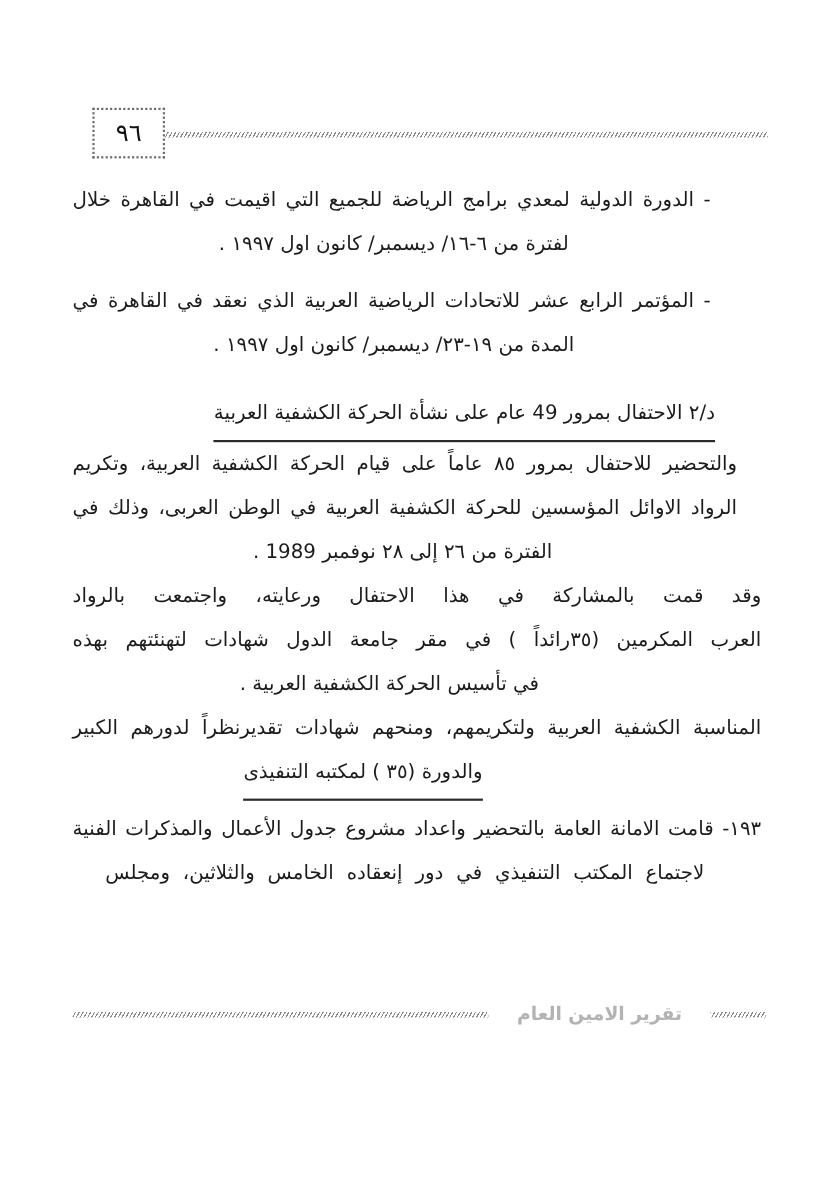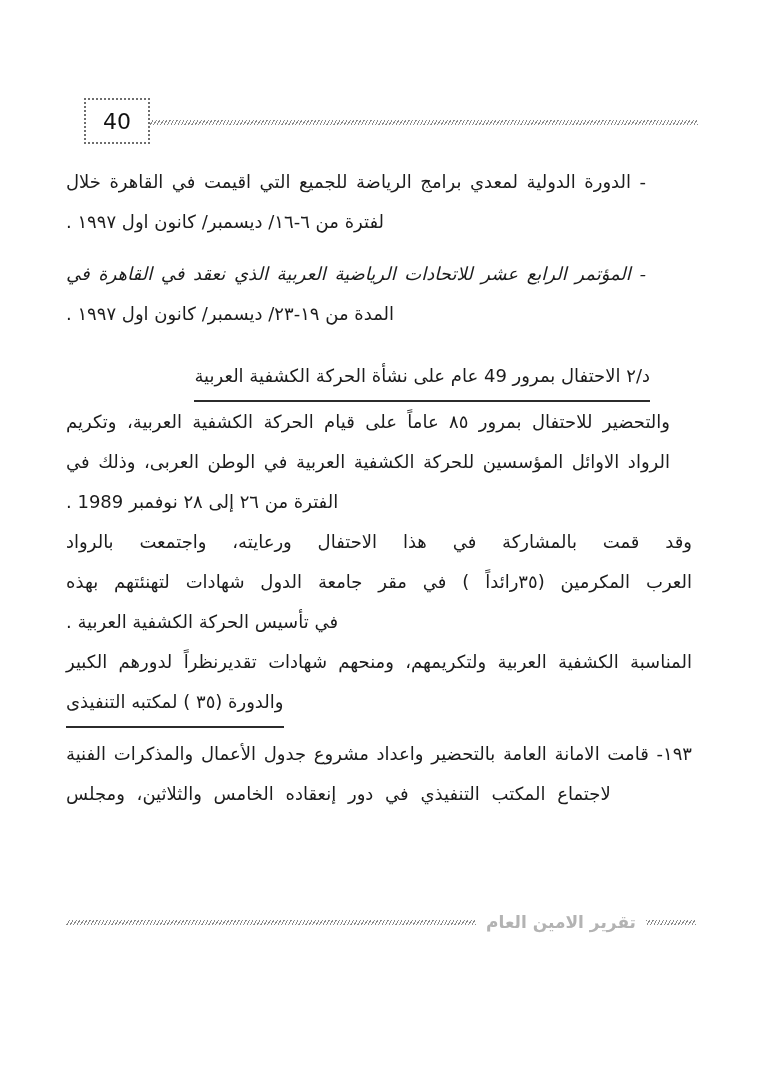--- a/index.html
+++ b/index.html
@@ -32,68 +32,68 @@
 
   
   .content {
     position:absolute; left:66px; top:162px; width:626px;
     direction:rtl;
     font-size:18px; line-height:40px;
     text-align:right;
   }
   .ln { min-height:40px; }
   .full { text-align:justify; text-align-last:justify; }
-  .cont { text-align:left; }
+  .cont { text-align:center; }
   .bullet { padding-right:46px; }
   .ind22 { padding-right:22px; }
   .ind26 { padding-right:26px; }
   .ind42 { padding-right:42px; }
   .ind50 { padding-right:50px; }
   .ind98 { padding-right:98px; }
   .mt2  { margin-top:2px; }
   .mt6  { margin-top:6px; }
-  .mt12 { margin-top:12px;font-style:italic; }
+  .mt12 { margin-top:12px; }
   .mt14 { margin-top:14px; }
   .mt22 { margin-top:22px; }
   .wsp  { word-spacing:6px; }
 
   .head { text-align:right; padding-right:42px; }
   .u {
     display:inline-block;
     border-bottom:2px solid #2b2b2b;
     padding-bottom:4px;
   }
   .headfull { padding-right:12px; }
   .headfull .u {
     display:block;
     text-align:justify; text-align-last:justify;
   }
 
   
   .footer {
     position:absolute; left:66px; right:62px; top:912px;
-    display:flex; direction:rtl; align-items:center;
+    display:flex; direction:rtl; align-items:center;gap:16px;
   }
   .squig-short { width:50px; margin-left:10px; }
   .squig-long  { flex:1; margin-right:10px; }
   .footer-label {
     font-size:17px; font-weight:bold;
     color:#b3b3b3;
     letter-spacing:1px;
     white-space:nowrap;
     direction:rtl;
   }
 </style>
 </head>
 <body>
 
 <div class="page">
 
   <div class="pagenum-box">
-    <span>40</span>
+    <span>٩٦</span>
   </div>
   <div class="hatch top-rule"></div>
 
   <div class="content">
 
     <div class="ln full bullet">- الدورة الدولية لمعدي برامج الرياضة للجميع التي اقيمت في القاهرة خلال</div>
     <div class="ln cont ind42">لفترة من ٦-١٦/ ديسمبر/ كانون اول ١٩٩٧ .</div>
 
     <div class="ln full bullet mt12">- المؤتمر الرابع عشر للاتحادات الرياضية العربية الذي نعقد في القاهرة في</div>
     <div class="ln cont ind42">المدة من ١٩-٢٣/ ديسمبر/ كانون اول ١٩٩٧ .</div>

